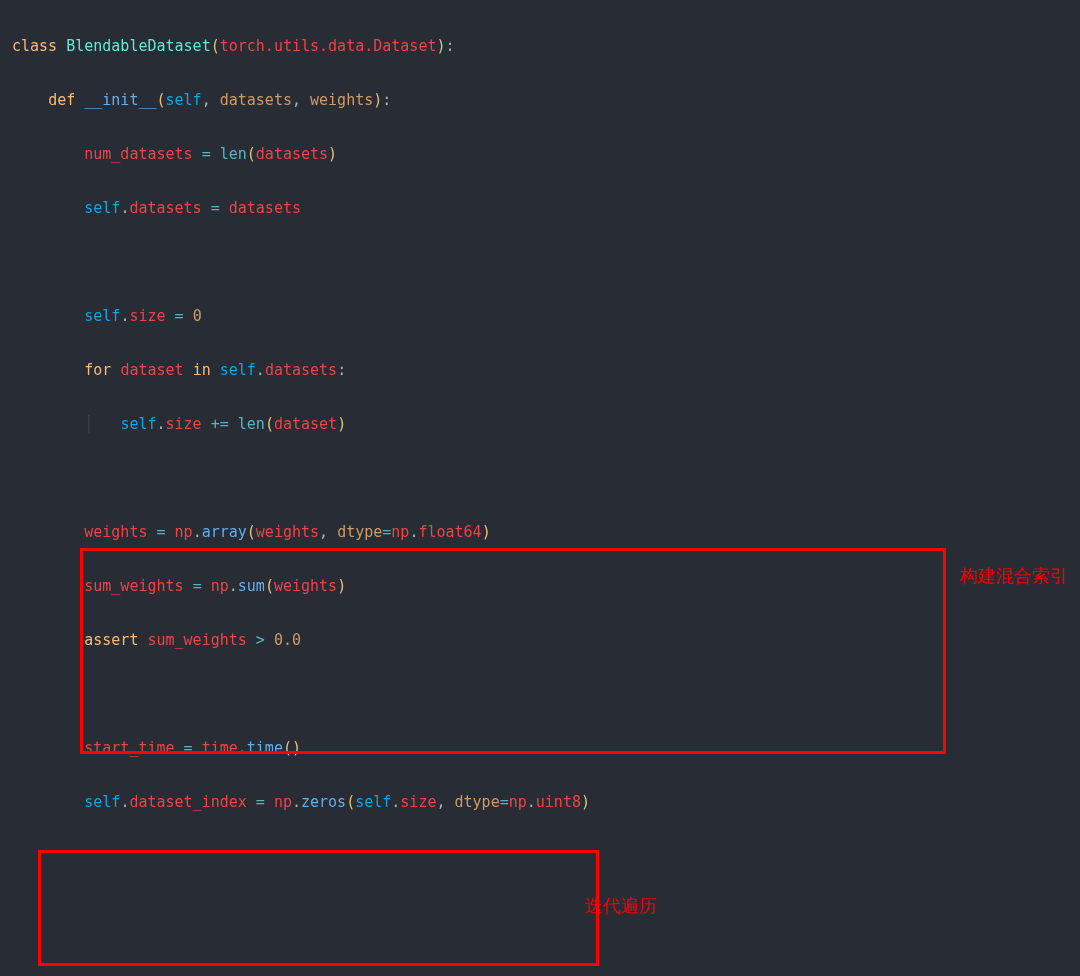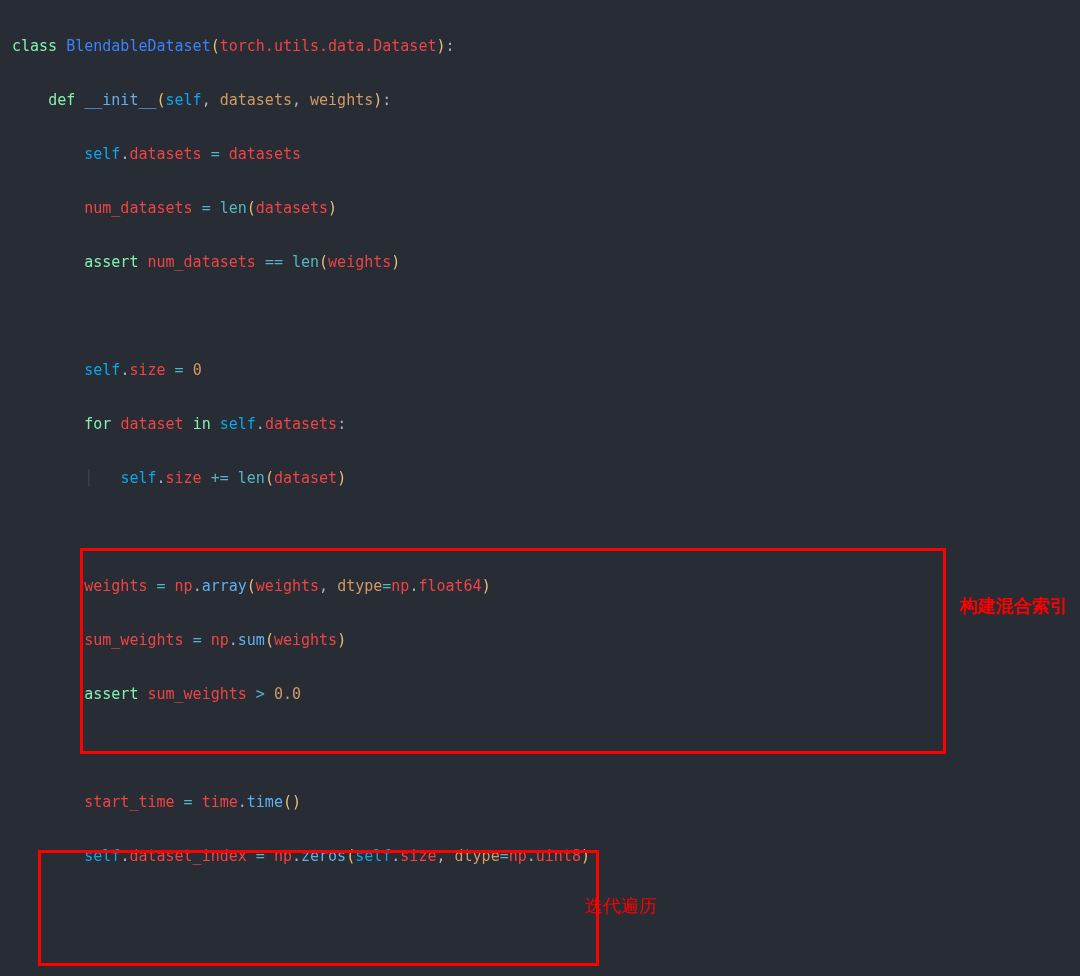--- a/index.html
+++ b/index.html
@@ -11,22 +11,22 @@
     line-height: 1.8;
     color: #abb2bf;
     width: 1080px;
   }
   .code-container {
     padding: 6px 12px 8px 12px;
     position: relative;
     white-space: pre;
   }
   .line { display: block; }
-  .kw { color: #86efac; }
-  .cls { color: #3b82f6; }
+  .kw { color: #fdba74; }
+  .cls { color: #5eead4; }
   .fn { color: #61afef; text-align: center; }
   .self { color: #0ea5e9; text-align: right; }
   .prop { color: #56b6c2; }
   .param { color: #d19a66; }
   .num { color: #d19a66; }
   .paren { color: #e5c07b; }
   .op { color: #56b6c2; }
   .pl { color: #abb2bf; }
   .ident { color: #ef4444; }
   .guide { color: #3e4451; }
@@ -47,32 +47,31 @@
     width: 555px;
     height: 110px;
     pointer-events: none;
   }
   .annot {
     position: absolute;
     color: #ff0000;
     font-size: 18px;
     font-family: sans-serif;
   }
-  .annot1 { left: 960px; top: 590px; font-weight: bold; }
+  .annot1 { left: 960px; top: 560px; }
   .annot2 { left: 585px; top: 890px; }
 </style>
 </head>
 <body>
 
 <div class="code-container">
 <span class="line"><span class="kw">class</span> <span class="cls">BlendableDataset</span><span class="paren">(</span><span class="ident">torch.utils.data.Dataset</span><span class="paren">)</span><span class="pl">:</span></span>
 <span class="line">    <span class="kw">def</span> <span class="fn">__init__</span><span class="paren">(</span><span class="self">self</span><span class="pl">, </span><span class="param">datasets</span><span class="pl">, </span><span class="param">weights</span><span class="paren">)</span><span class="pl">:</span></span>
+<span class="line">        <span class="ident">num_datasets</span> <span class="op">=</span> <span class="prop">len</span><span class="paren">(</span><span class="ident">datasets</span><span class="paren">)</span></span>
 <span class="line">        <span class="self">self</span><span class="pl">.</span><span class="ident">datasets</span> <span class="op">=</span> <span class="ident">datasets</span></span>
-<span class="line">        <span class="ident">num_datasets</span> <span class="op">=</span> <span class="prop">len</span><span class="paren">(</span><span class="ident">datasets</span><span class="paren">)</span></span>
-<span class="line">        <span class="kw">assert</span> <span class="ident">num_datasets</span> <span class="op">==</span> <span class="prop">len</span><span class="paren">(</span><span class="ident">weights</span><span class="paren">)</span></span>
 <span class="line"> </span>
 <span class="line">        <span class="self">self</span><span class="pl">.</span><span class="ident">size</span> <span class="op">=</span> <span class="num">0</span></span>
 <span class="line">        <span class="kw">for</span> <span class="ident">dataset</span> <span class="kw">in</span> <span class="self">self</span><span class="pl">.</span><span class="ident">datasets</span><span class="pl">:</span></span>
 <span class="line">        <span class="guide">│   </span><span class="self">self</span><span class="pl">.</span><span class="ident">size</span> <span class="op">+=</span> <span class="prop">len</span><span class="paren">(</span><span class="ident">dataset</span><span class="paren">)</span></span>
 <span class="line"> </span>
 <span class="line">        <span class="ident">weights</span> <span class="op">=</span> <span class="ident">np</span><span class="pl">.</span><span class="fn">array</span><span class="paren">(</span><span class="ident">weights</span><span class="pl">, </span><span class="param">dtype</span><span class="op">=</span><span class="ident">np</span><span class="pl">.</span><span class="ident">float64</span><span class="paren">)</span></span>
 <span class="line">        <span class="ident">sum_weights</span> <span class="op">=</span> <span class="ident">np</span><span class="pl">.</span><span class="fn">sum</span><span class="paren">(</span><span class="ident">weights</span><span class="paren">)</span></span>
 <span class="line">        <span class="kw">assert</span> <span class="ident">sum_weights</span> <span class="op">&gt;</span> <span class="num">0.0</span></span>
 <span class="line"> </span>
 <span class="line">        <span class="ident">start_time</span> <span class="op">=</span> <span class="ident">time</span><span class="pl">.</span><span class="fn">time</span><span class="paren">()</span></span>

